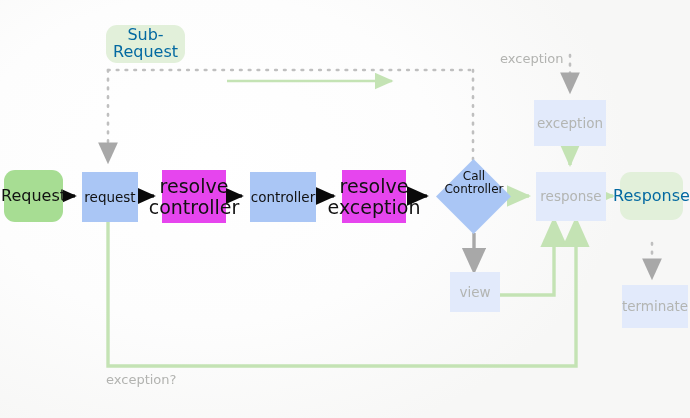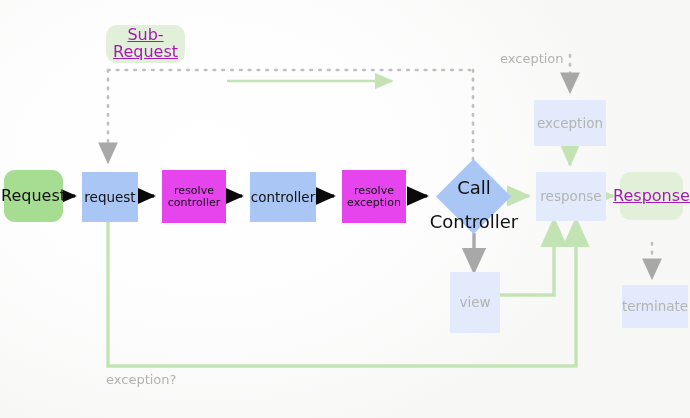--- a/index.html
+++ b/index.html
@@ -20,41 +20,41 @@
     position:absolute;box-sizing:border-box;
     display:flex;align-items:center;justify-content:center;text-align:center;
     line-height:1.06;
   }
   .n-green{
     background:#a7dd93;border-radius:11px;
     color:#111;font-size:16px;font-weight:500;
   }
   .n-green-faded{
     background:#e2f0da;border-radius:11px;
-    color:#a21caf;font-size:16px;font-weight:500;text-decoration:underline;
+    color:#0369a1;font-size:16px;font-weight:500;
   }
   .n-blue{
     background:#aac6f5;color:#111;font-size:13.5px;
   }
   .n-blue-faded{
     background:#e2eafb;color:#b3b5b2;font-size:13.5px;
   }
   .n-magenta{
-    background:#e645ee;color:#111;font-size:11px;font-weight:500;
+    background:#e645ee;color:#111;font-size:19px;font-weight:500;
   }
   .diamond-wrap{position:absolute;}
   .diamond-shape{
     position:absolute;left:0;top:0;width:100%;height:100%;
     background:#aac6f5;
     transform:rotate(45deg);
   }
   .diamond-label{
-    position:absolute;left:0;top:8px;width:100%;height:100%;
-    display:flex;align-items:center;justify-content:space-between;
-    font-size:18px;color:#111;line-height:1.08;text-align:center;
+    position:absolute;left:0;top:0;width:100%;height:100%;
+    display:flex;align-items:center;justify-content:flex-start;
+    font-size:12px;color:#111;line-height:1.08;text-align:center;
   }
   .edge-label{
     position:absolute;color:#b2b3b0;font-size:13px;white-space:nowrap;
   }
 </style>
 </head>
 <body>
 
 <div id="stage">
 
@@ -163,21 +163,21 @@
   </div>
 
   <div class="diamond-wrap" style="left:447px;top:170px;width:53px;height:53px;">
     <div class="diamond-shape"></div>
     <div class="diamond-label" style="width:96px;height:53px;left:-21px;flex-direction:column;">
       <span>Call</span>
       <span>Controller</span>
     </div>
   </div>
 
-  <div class="node n-blue-faded" style="left:450px;top:272px;width:50px;height:61px;">
+  <div class="node n-blue-faded" style="left:450px;top:272px;width:50px;height:40px;">
     <span>view</span>
   </div>
 
   <div class="node n-blue-faded" style="left:534px;top:100px;width:72px;height:46px;">
     <span>exception</span>
   </div>
 
   <div class="node n-blue-faded" style="left:536px;top:172px;width:70px;height:49px;">
     <span>response</span>
   </div>

